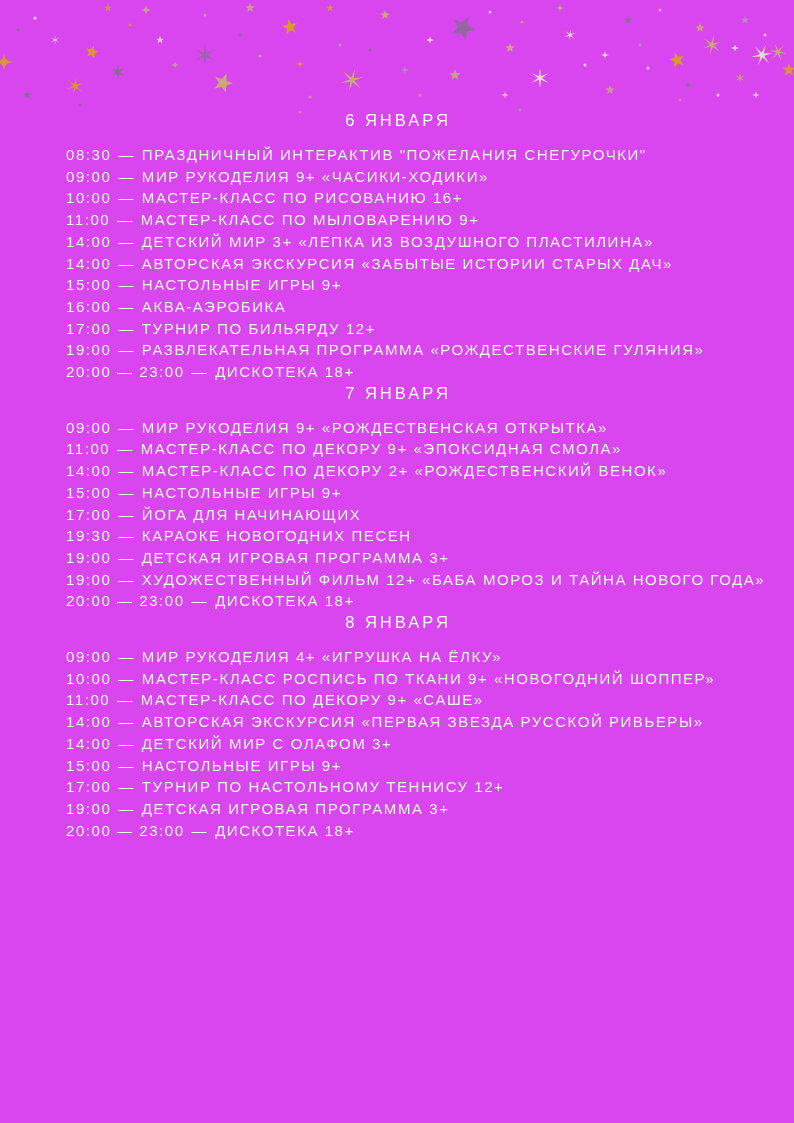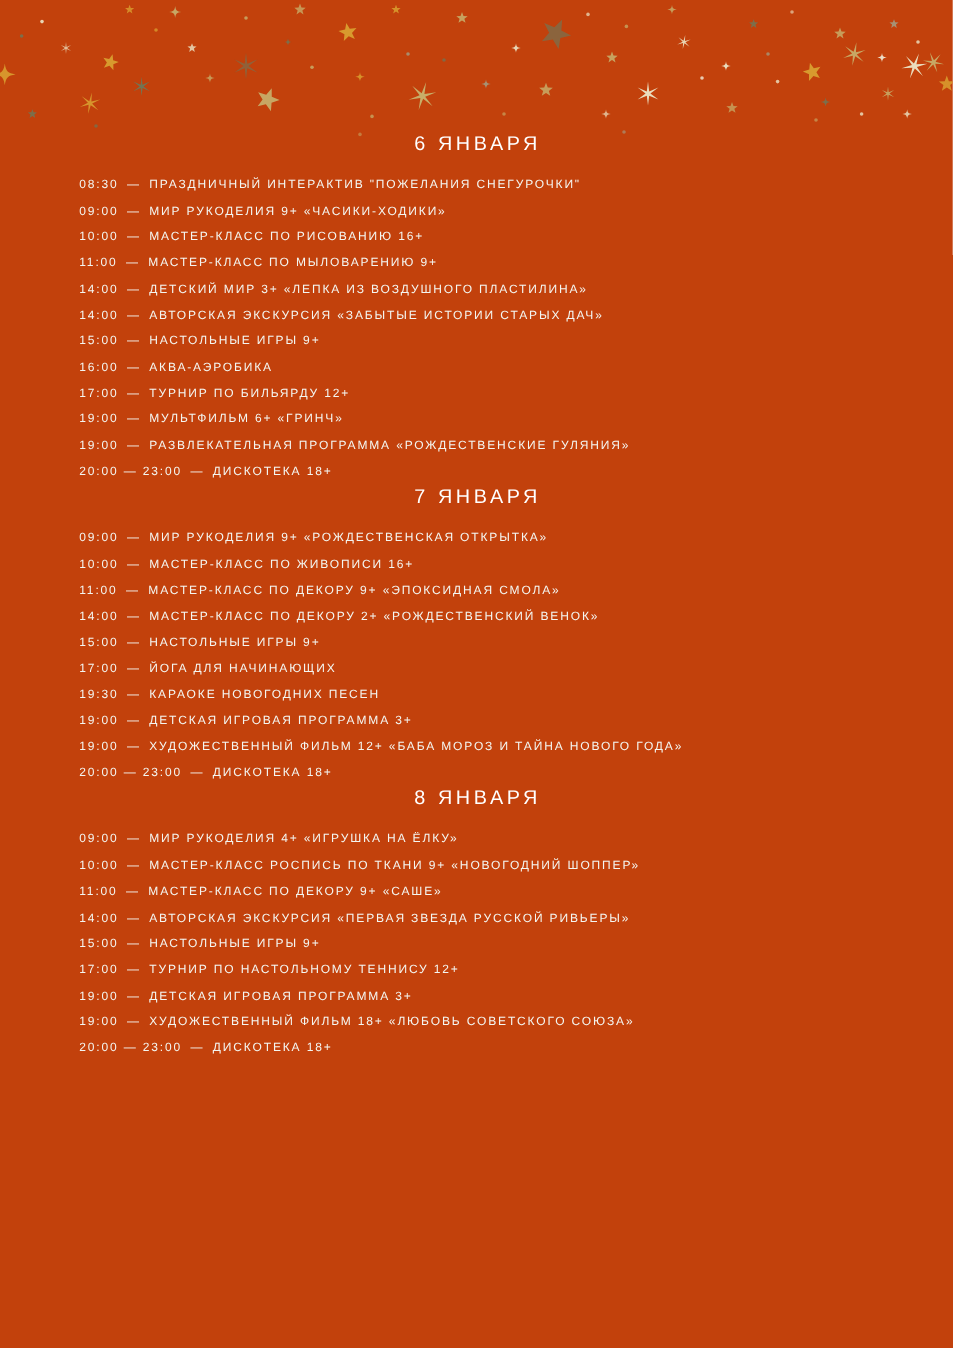--- a/index.html
+++ b/index.html
@@ -39,37 +39,37 @@
     color: #FFFFFF;
     line-height: 20px;
     white-space: nowrap;
   }
   .events {
     list-style: none;
     margin: 0;
     padding: 0;
   }
   .event {
-    font-size: 10px;
+    font-size: 15px;
     line-height: 21.7px;
     letter-spacing: 1.55px;
     white-space: nowrap;
     color: #F4F6F1;
   }
   .event .time {
     font-variant-numeric: tabular-nums;
   }
   .event .sep {
     margin: 0 7px;
   }
 </style>
 </head>
 <body>
 
-<div class="poster" style="background: #c2410c;">
+<div class="poster" style="background: #d946ef;">
   <svg class="stars" id="starfield" viewBox="0 0 794 125">
       <path d="M0,-1 C0.1,-0.28 0.28,-0.1 1,0 C0.28,0.1 0.1,0.28 0,1 C-0.1,0.28 -0.28,0.1 -1,0 C-0.28,-0.1 -0.1,-0.28 0,-1 Z" transform="translate(4,62) rotate(0) scale(9)" fill="#D89A2E" opacity="0.95"></path>
       <circle r="0.5" transform="translate(18,30) rotate(0) scale(3)" fill="#5E8166" opacity="0.7"></circle>
       <polygon points="0.000,-1.000 0.247,-0.340 0.951,-0.309 0.399,0.130 0.588,0.809 0.000,0.420 -0.588,0.809 -0.399,0.130 -0.951,-0.309 -0.247,-0.340" transform="translate(27,95) rotate(0) scale(4)" fill="#5E8166" opacity="0.7"></polygon>
       <circle r="0.5" transform="translate(35,18) rotate(0) scale(3)" fill="#ECE5C6" opacity="0.9"></circle>
       <polygon points="0.000,-1.000 0.100,-0.173 0.866,-0.500 0.200,0.000 0.866,0.500 0.100,0.173 0.000,1.000 -0.100,0.173 -0.866,0.500 -0.200,0.000 -0.866,-0.500 -0.100,-0.173" transform="translate(55,40) rotate(0) scale(5)" fill="#ECE5C6" opacity="0.75"></polygon>
       <polygon points="0.000,-1.000 0.100,-0.173 0.866,-0.500 0.200,0.000 0.866,0.500 0.100,0.173 0.000,1.000 -0.100,0.173 -0.866,0.500 -0.200,0.000 -0.866,-0.500 -0.100,-0.173" transform="translate(75,86) rotate(10) scale(9)" fill="#D89A2E" opacity="0.95"></polygon>
       <polygon points="0.000,-1.000 0.247,-0.340 0.951,-0.309 0.399,0.130 0.588,0.809 0.000,0.420 -0.588,0.809 -0.399,0.130 -0.951,-0.309 -0.247,-0.340" transform="translate(92,52) rotate(15) scale(7)" fill="#D89A2E" opacity="1"></polygon>
       <polygon points="0.000,-1.000 0.247,-0.340 0.951,-0.309 0.399,0.130 0.588,0.809 0.000,0.420 -0.588,0.809 -0.399,0.130 -0.951,-0.309 -0.247,-0.340" transform="translate(108,8) rotate(0) scale(4)" fill="#D89A2E" opacity="0.85"></polygon>
       <polygon points="0.000,-1.000 0.100,-0.173 0.866,-0.500 0.200,0.000 0.866,0.500 0.100,0.173 0.000,1.000 -0.100,0.173 -0.866,0.500 -0.200,0.000 -0.866,-0.500 -0.100,-0.173" transform="translate(118,72) rotate(0) scale(8)" fill="#5E8166" opacity="0.8"></polygon>
@@ -144,34 +144,32 @@
 
   <li class="event"><span class="time">14:00</span><span class="sep">—</span><span class="title">АВТОРСКАЯ ЭКСКУРСИЯ «ЗАБЫТЫЕ ИСТОРИИ СТАРЫХ ДАЧ»</span></li>
 
   <li class="event"><span class="time">15:00</span><span class="sep">—</span><span class="title">НАСТОЛЬНЫЕ ИГРЫ 9+</span></li>
 
   <li class="event"><span class="time">16:00</span><span class="sep">—</span><span class="title">АКВА-АЭРОБИКА</span></li>
 
   <li class="event"><span class="time">17:00</span><span class="sep">—</span><span class="title">ТУРНИР ПО БИЛЬЯРДУ 12+</span></li>
 
 
-  <li class="event"><span class="time">19:00</span><span class="sep">—</span><span class="title">МУЛЬТФИЛЬМ 6+ «ГРИНЧ»</span></li>
 
   <li class="event"><span class="time">19:00</span><span class="sep">—</span><span class="title">РАЗВЛЕКАТЕЛЬНАЯ ПРОГРАММА «РОЖДЕСТВЕНСКИЕ ГУЛЯНИЯ»</span></li>
 
   <li class="event"><span class="time">20:00 — 23:00</span><span class="sep">—</span><span class="title">ДИСКОТЕКА 18+</span></li>
 </ul>
   </section>
 
   <section class="day">
     <h2 class="day-title" style="color: rgb(255, 255, 255);">7 ЯНВАРЯ</h2>
     <ul class="events">
   <li class="event"><span class="time">09:00</span><span class="sep">—</span><span class="title">МИР РУКОДЕЛИЯ 9+ «РОЖДЕСТВЕНСКАЯ ОТКРЫТКА»</span></li>
 
-  <li class="event"><span class="time">10:00</span><span class="sep">—</span><span class="title">МАСТЕР-КЛАСС ПО ЖИВОПИСИ 16+</span></li>
 
   <li class="event"><span class="time">11:00</span><span class="sep">—</span><span class="title">МАСТЕР-КЛАСС ПО ДЕКОРУ 9+ «ЭПОКСИДНАЯ СМОЛА»</span></li>
 
   <li class="event"><span class="time">14:00</span><span class="sep">—</span><span class="title">МАСТЕР-КЛАСС ПО ДЕКОРУ 2+ «РОЖДЕСТВЕНСКИЙ ВЕНОК»</span></li>
 
 
   <li class="event"><span class="time">15:00</span><span class="sep">—</span><span class="title">НАСТОЛЬНЫЕ ИГРЫ 9+</span></li>
 
   <li class="event"><span class="time">17:00</span><span class="sep">—</span><span class="title">ЙОГА ДЛЯ НАЧИНАЮЩИХ</span></li>
 
@@ -189,26 +187,26 @@
     <h2 class="day-title" style="color: rgb(255, 255, 255);">8 ЯНВАРЯ</h2>
     <ul class="events">
   <li class="event"><span class="time">09:00</span><span class="sep">—</span><span class="title">МИР РУКОДЕЛИЯ 4+ «ИГРУШКА НА ЁЛКУ»</span></li>
 
   <li class="event"><span class="time">10:00</span><span class="sep">—</span><span class="title">МАСТЕР-КЛАСС РОСПИСЬ ПО ТКАНИ 9+ «НОВОГОДНИЙ ШОППЕР»</span></li>
 
   <li class="event"><span class="time">11:00</span><span class="sep">—</span><span class="title">МАСТЕР-КЛАСС ПО ДЕКОРУ 9+ «САШЕ»</span></li>
 
   <li class="event"><span class="time">14:00</span><span class="sep">—</span><span class="title">АВТОРСКАЯ ЭКСКУРСИЯ «ПЕРВАЯ ЗВЕЗДА РУССКОЙ РИВЬЕРЫ»</span></li>
 
+  <li class="event"><span class="time">14:00</span><span class="sep">—</span><span class="title">ДЕТСКИЙ МИР С ОЛАФОМ 3+</span></li>
 
   <li class="event"><span class="time">15:00</span><span class="sep">—</span><span class="title">НАСТОЛЬНЫЕ ИГРЫ 9+</span></li>
 
   <li class="event"><span class="time">17:00</span><span class="sep">—</span><span class="title">ТУРНИР ПО НАСТОЛЬНОМУ ТЕННИСУ 12+</span></li>
 
   <li class="event"><span class="time">19:00</span><span class="sep">—</span><span class="title">ДЕТСКАЯ ИГРОВАЯ ПРОГРАММА 3+</span></li>
 
-  <li class="event"><span class="time">19:00</span><span class="sep">—</span><span class="title">ХУДОЖЕСТВЕННЫЙ ФИЛЬМ 18+ «ЛЮБОВЬ СОВЕТСКОГО СОЮЗА»</span></li>
 
   <li class="event"><span class="time">20:00 — 23:00</span><span class="sep">—</span><span class="title">ДИСКОТЕКА 18+</span></li>
 </ul>
   </section>
 </main>
 </div>
 
 </body></html>

